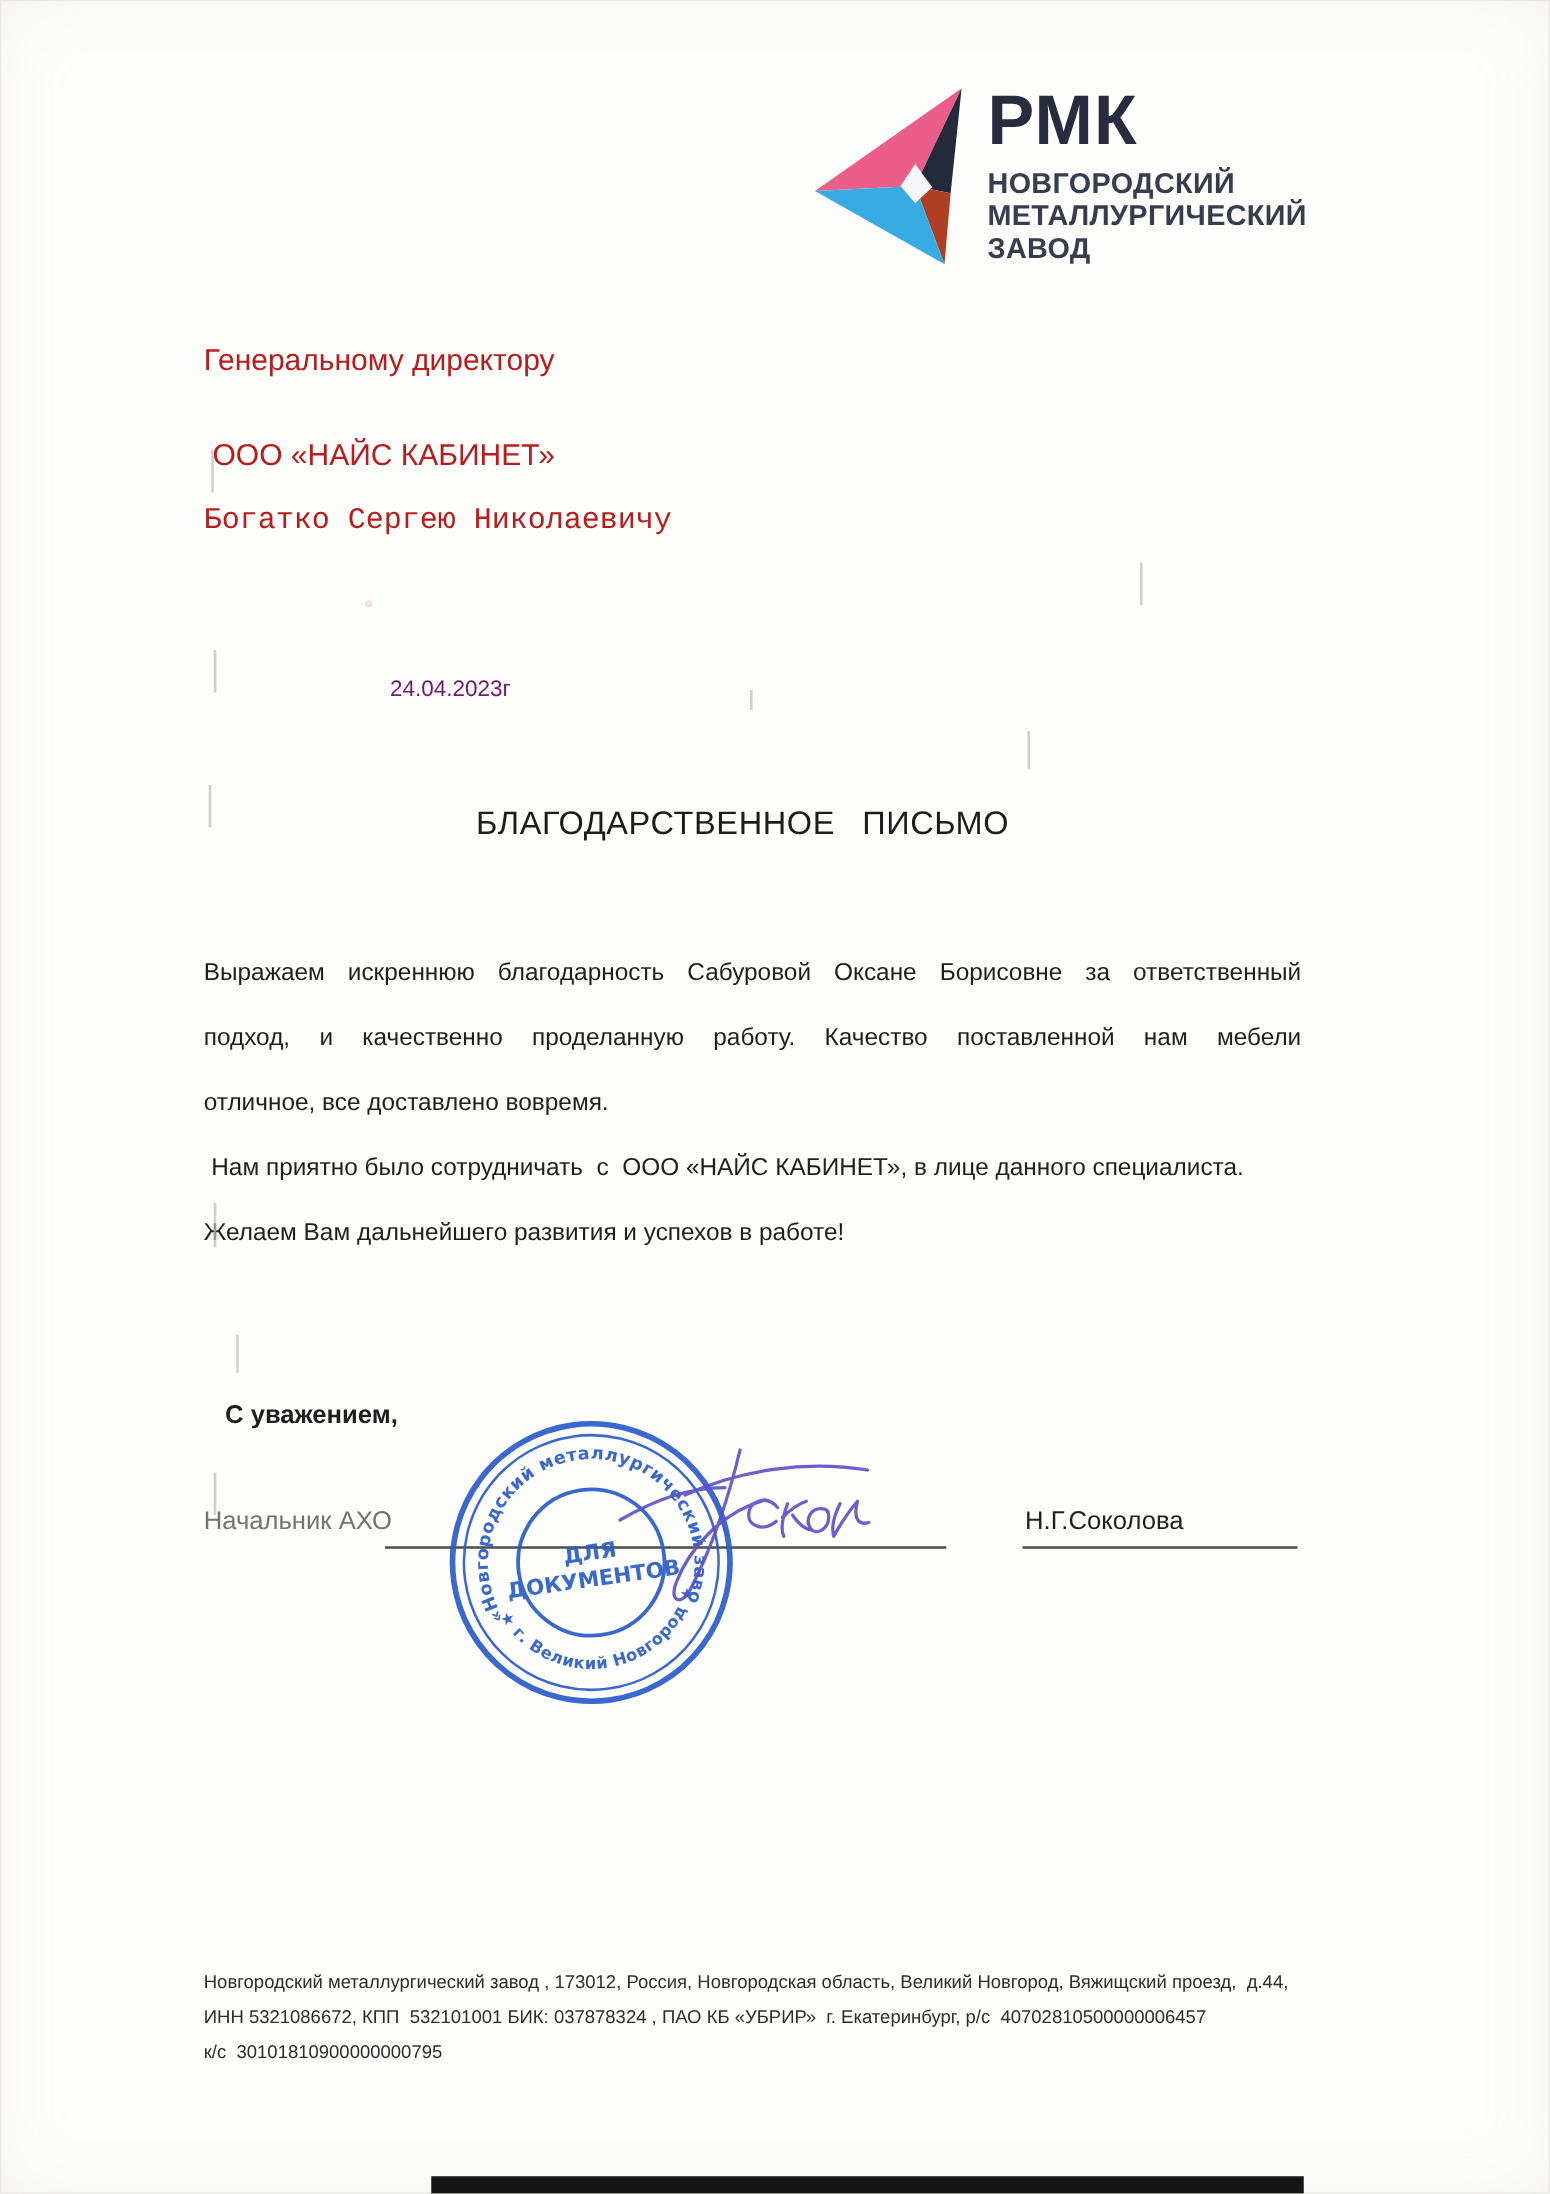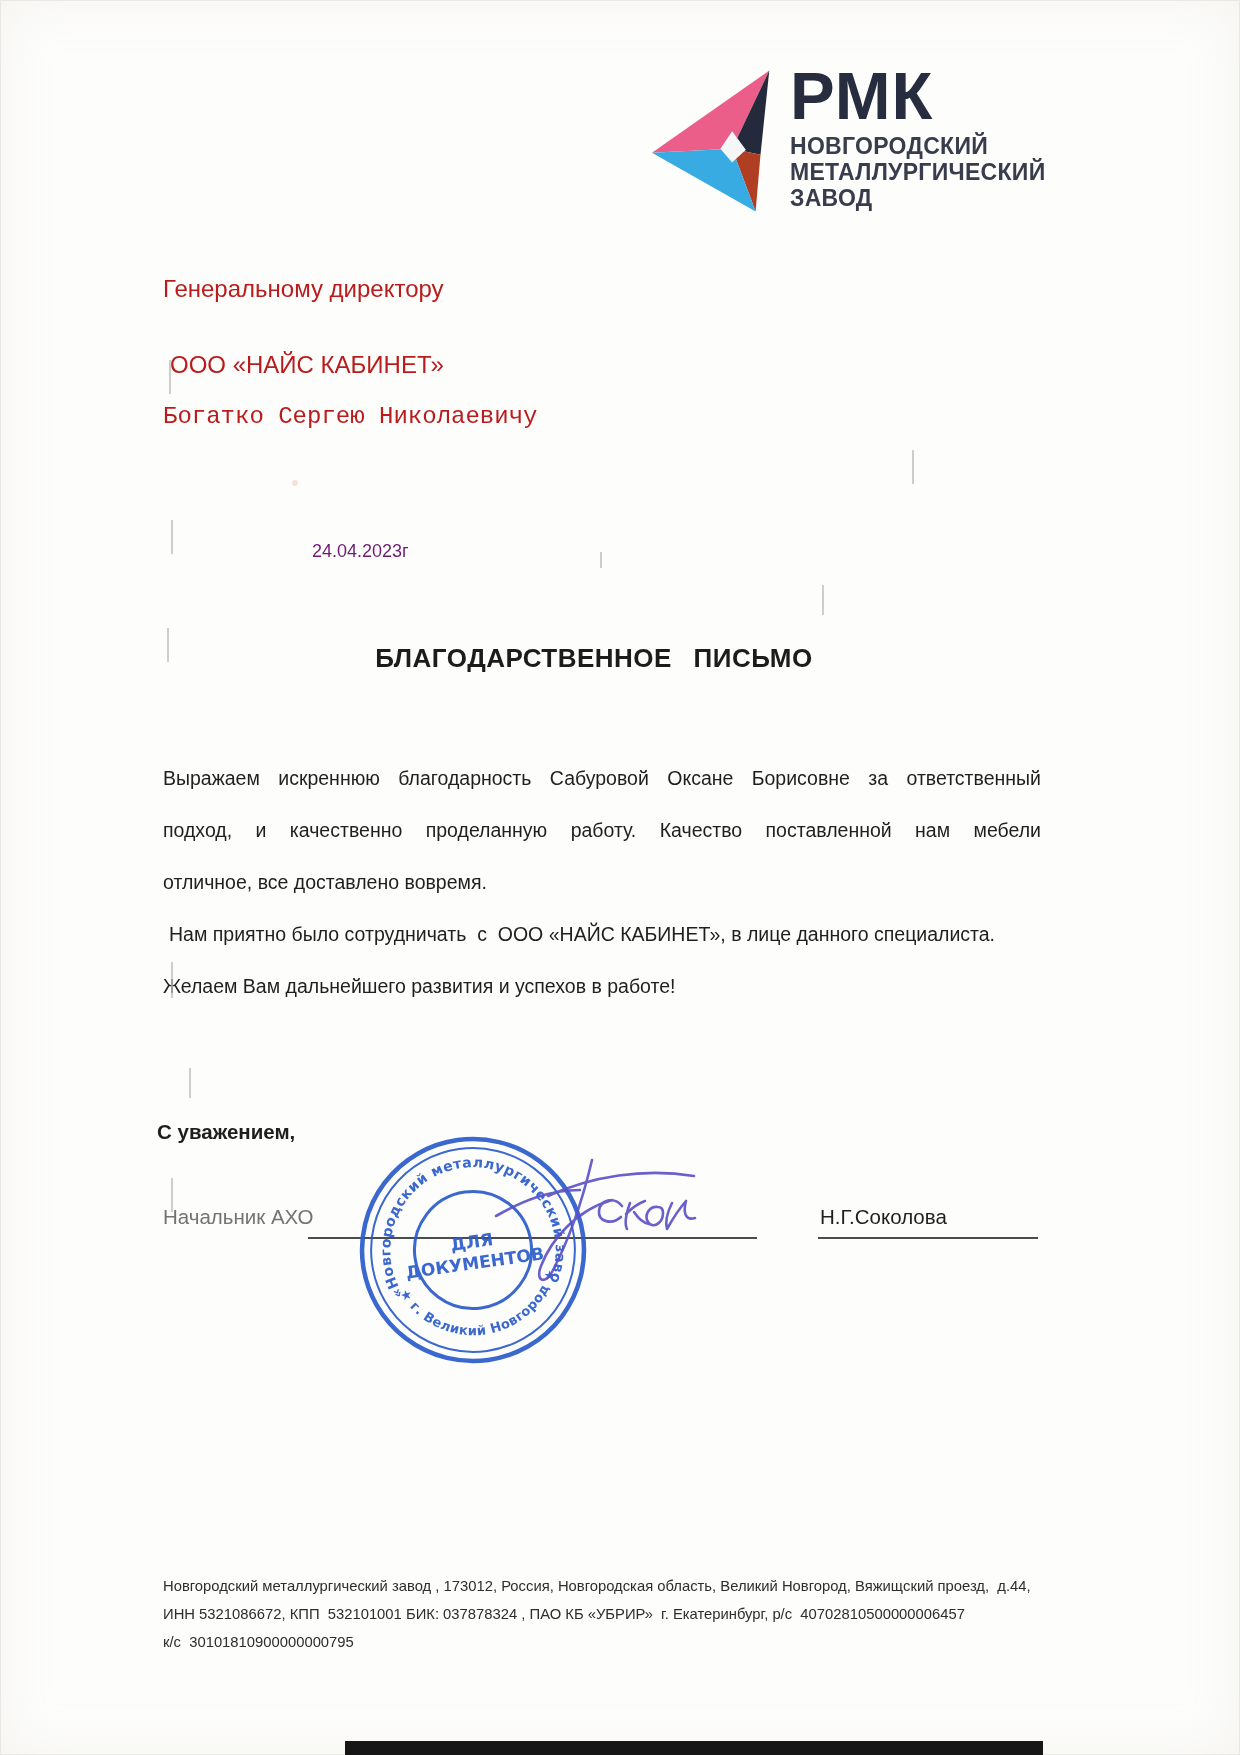--- a/index.html
+++ b/index.html
@@ -6,44 +6,44 @@
   .paper {
     position:relative; width:1240px; height:1755px; margin:0 auto;
     background:#fdfdfb; overflow:hidden;
     font-family:"Liberation Sans", sans-serif; color:#222;
     box-shadow: inset 0 0 55px rgba(190,185,170,.14), inset 0 0 0 1px #ededea;
   }
 
   
   .logo-mark { position:absolute; left:650px; top:66px; width:132px; height:150px; }
   .logo-text { position:absolute; left:790px; top:64px; }
-  .logo-brand { font-size:67px; font-weight:bold; letter-spacing:1px; color:#272d3f; line-height:64px; }
+  .logo-brand { font-size:56px; font-weight:bold; letter-spacing:1px; color:#272d3f; line-height:64px; }
   .logo-org  { margin-top:5px; font-size:23px; font-weight:bold; color:#373d4c; line-height:26px; letter-spacing:.3px; }
 
   
   .addressee { position:absolute; left:163px; top:274px; font-size:24px; color:#b91c1c; line-height:30px; }
   .addr-2 { padding-left:7px;margin-top:46px; }
   .addr-3 { margin-top:22px;font-family:Liberation Mono, monospace; }
 
   .date-line { position:absolute; left:312px; top:541px; font-size:18px; color:#701a75; }
 
   
   .title {
     position:absolute; left:0; top:643px; width:1188px; text-align:center;
-    font-size:26px; font-weight:bold; letter-spacing:.5px; word-spacing:14px; color:#1c1c1c;
+    font-size:26px; font-weight:normal; letter-spacing:.5px; word-spacing:14px; color:#1c1c1c;
   }
 
   
   .body-block { position:absolute; left:163px; top:752px; width:878px; font-size:19.5px; color:#1f1f1f; }
   .body-line { height:52px; line-height:52px; white-space:pre-wrap; }
   .body-line.j { white-space:normal; text-align:justify; text-align-last:justify; }
   .body-line.indent { padding-left:6px; }
 
   
-  .salutation { position:absolute; left:157px; top:1120px; font-size:20.5px; font-weight:bold; color:#1e1e1e; }
+  .salutation { position:absolute; left:180px; top:1120px; font-size:20.5px; font-weight:bold; color:#1e1e1e; }
   .position-title { position:absolute; left:163px; top:1205px; font-size:20.5px; color:#737373; }
   .signer-name { position:absolute; left:820px; top:1205px; font-size:20.5px; color:#1f1f1f; }
   .sig-rule { position:absolute; top:1237px; height:2px; background:#4c4c4c; }
   .sig-rule.left  { left:308px; width:449px; }
   .sig-rule.right { left:818px; width:220px; }
 
   .stamp {
     position:absolute; left:358px; top:1134px; width:230px; height:232px;
     transform:rotate(-8deg); opacity:.92;
   }

